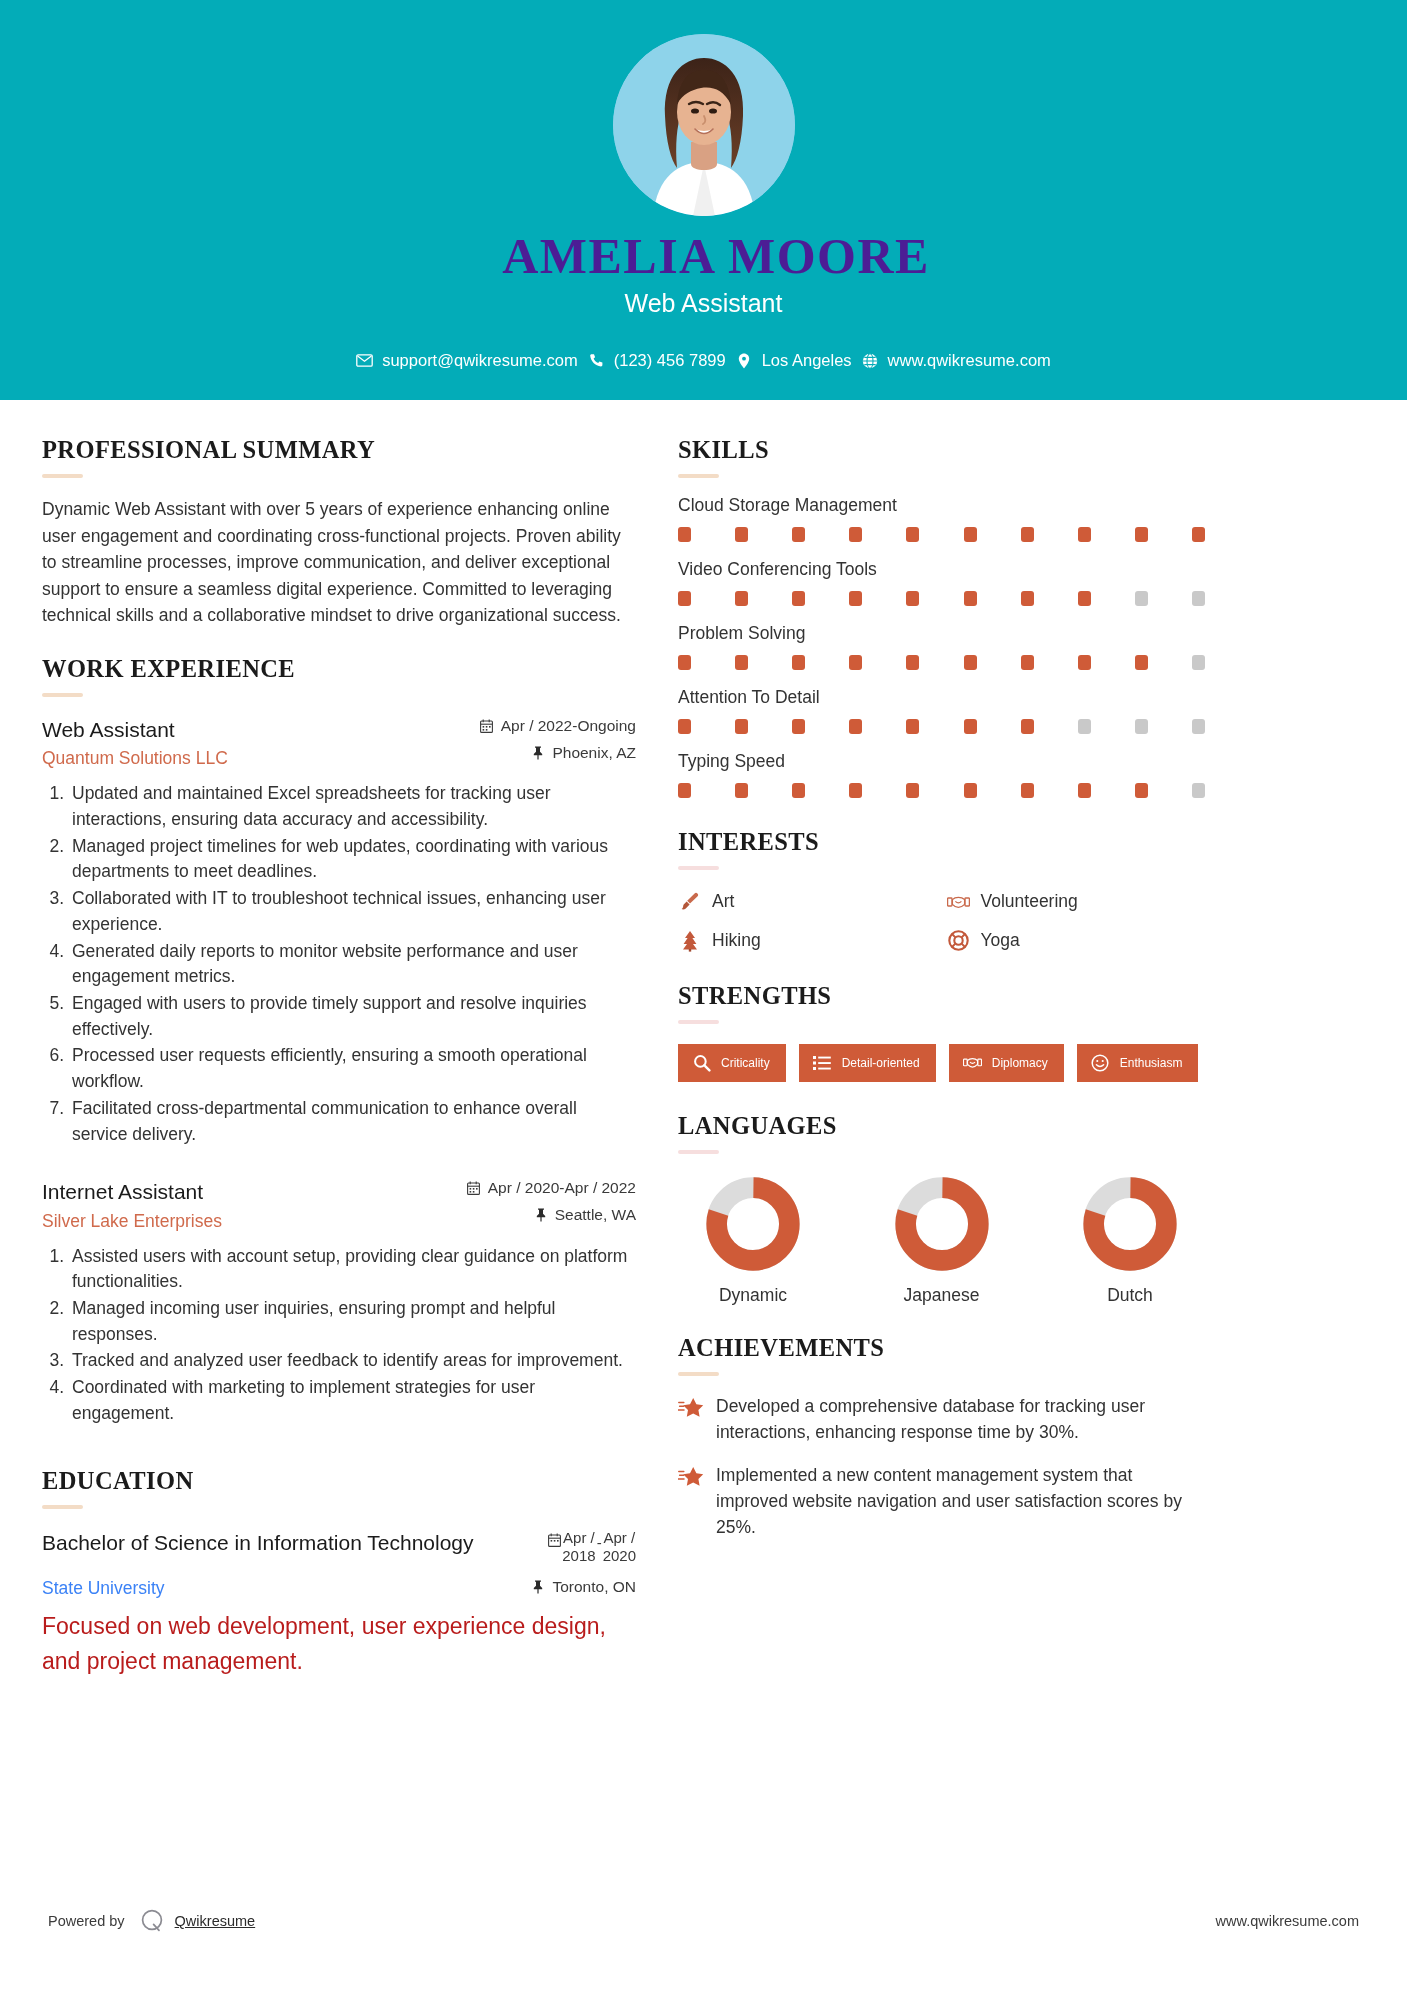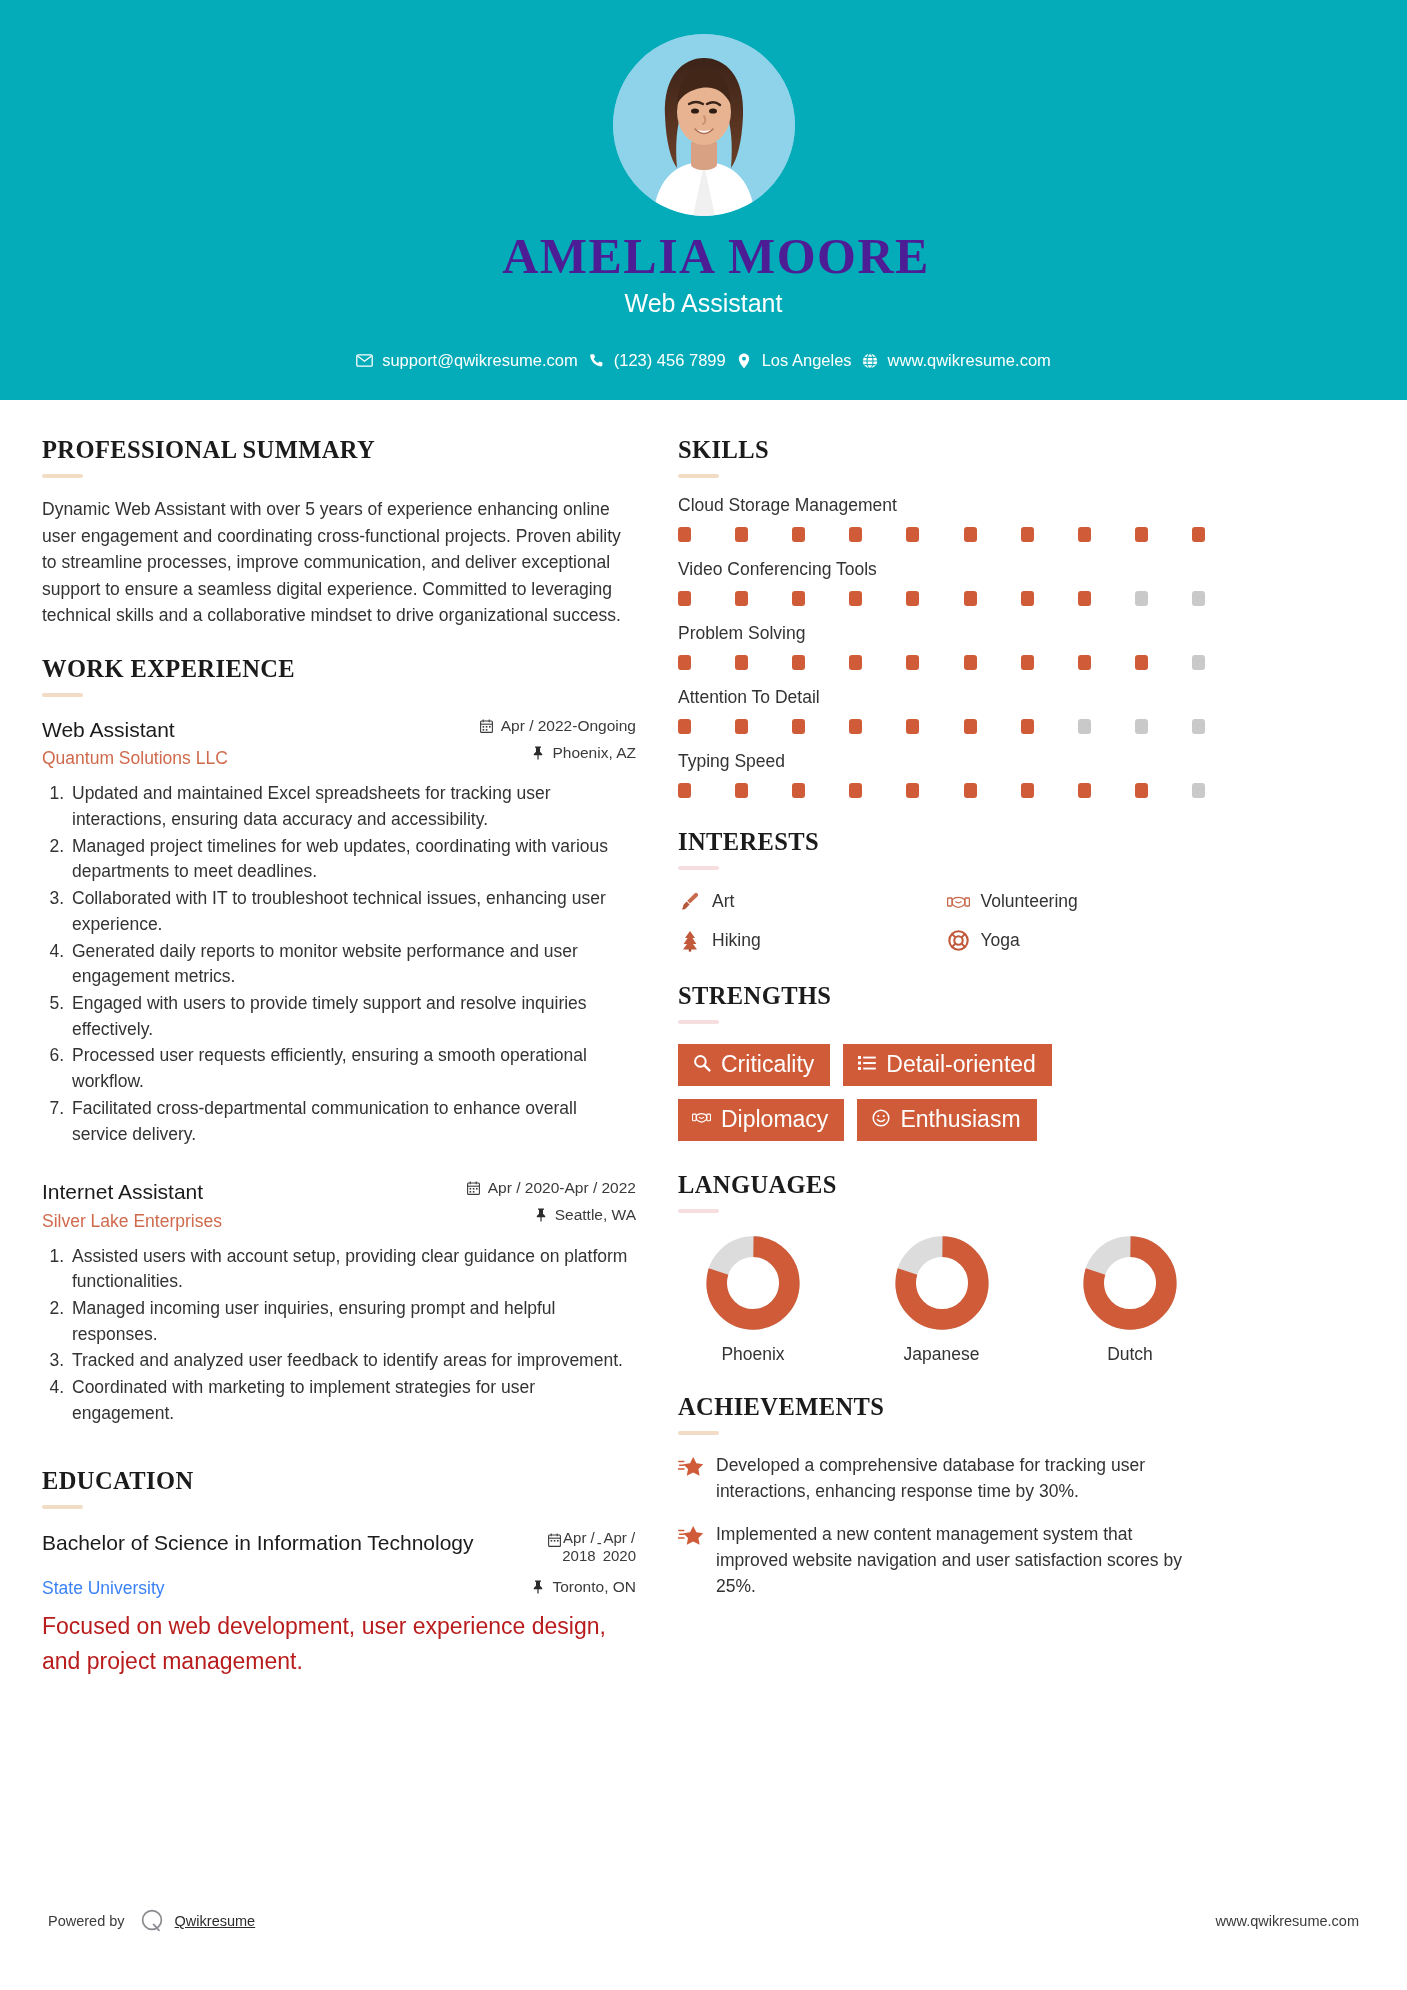--- a/index.html
+++ b/index.html
@@ -242,23 +242,24 @@
   
   .tags {
     display: flex;
     flex-wrap: wrap;
     gap: 13px;
     margin-top: 20px;
   }
   .tag {
     background: #cf5b38;
     color: #ffffff;
-    font-size: 23px;
+    font-size: 12px;
     padding: 9px 16px 10px 14px;
     display: inline-flex;
+    align-items: center;
     line-height: 1;
   }
   .tag .t-icon {
     width: 19px; height: 19px;
     margin-right: 10px;
     display: inline-flex;
     align-items: center;
     justify-content: center;
     flex: 0 0 auto;
   }
@@ -773,21 +774,21 @@
       <div class="section" style="margin-top:30px;">
         <div class="sec-title">LANGUAGES</div>
         <div class="sec-rule pink"></div>
         <div class="lang-row">
 
           <div class="lang">
             <svg width="96" height="96" viewBox="0 0 42 42">
               <circle cx="21" cy="21" r="15.9" fill="none" stroke="#dcdcdc" stroke-width="9"></circle>
               <circle class="donut-arc" cx="21" cy="21" r="15.9" fill="none" stroke="#cf5b38" stroke-width="9" stroke-dasharray="80 20" stroke-dashoffset="25"></circle>
             </svg>
-            <div class="lang-name">Phoenix</div>
+            <div class="lang-name">Dynamic</div>
           </div>
 
           <div class="lang">
             <svg width="96" height="96" viewBox="0 0 42 42">
               <circle cx="21" cy="21" r="15.9" fill="none" stroke="#dcdcdc" stroke-width="9"></circle>
               <circle class="donut-arc" cx="21" cy="21" r="15.9" fill="none" stroke="#cf5b38" stroke-width="9" stroke-dasharray="80 20" stroke-dashoffset="25"></circle>
             </svg>
             <div class="lang-name">Japanese</div>
           </div>
 

